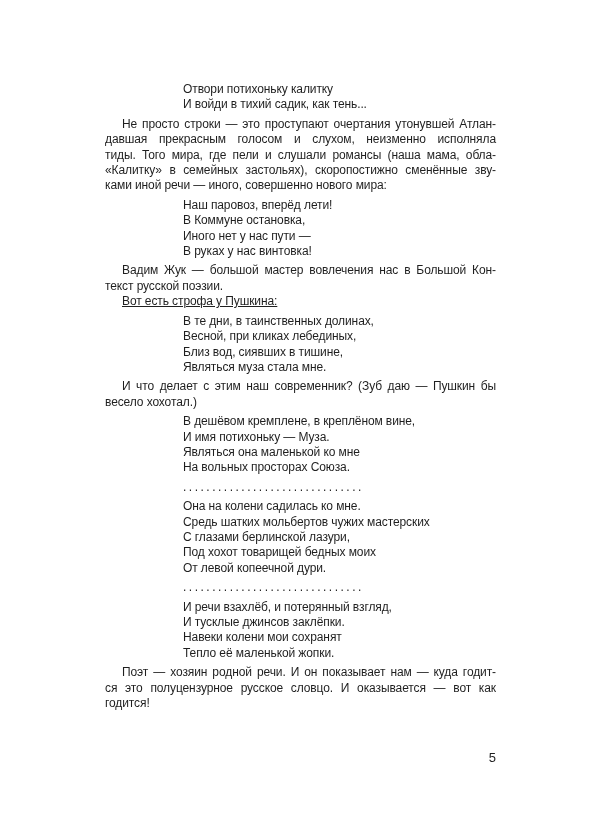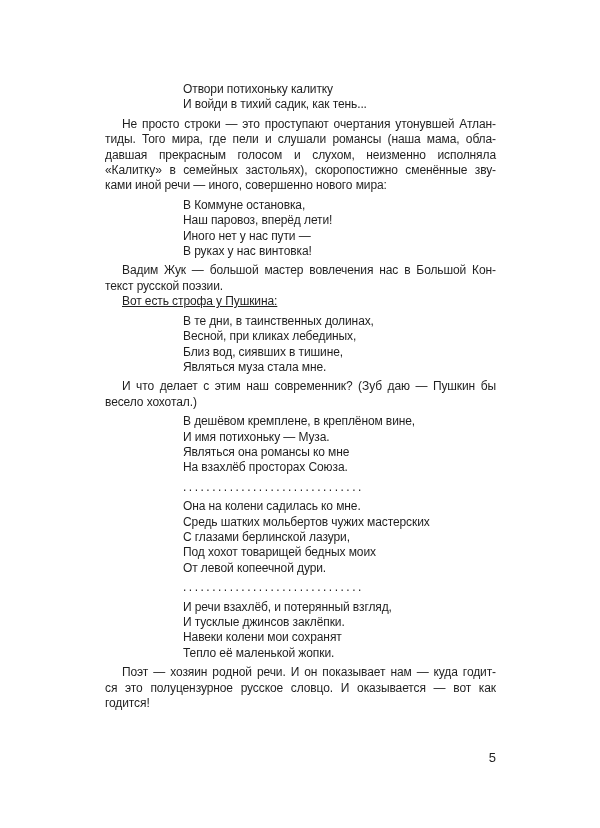--- a/index.html
+++ b/index.html
@@ -63,28 +63,28 @@
 <body>
 
 <div class="page">
   <div class="content" id="text-content">
       <div class="block verse">
         <div class="line">Отвори потихоньку калитку</div>
         <div class="line">И войди в тихий садик, как тень...</div>
       </div>
       <div class="block paragraph">
         <div class="line jline first">Не просто строки — это проступают очертания утонувшей Атлан-</div>
+        <div class="line jline">давшая прекрасным голосом и слухом, неизменно исполняла</div>
         <div class="line jline">тиды. Того мира, где пели и слушали романсы (наша мама, обла-</div>
-        <div class="line jline">давшая прекрасным голосом и слухом, неизменно исполняла</div>
         <div class="line jline">«Калитку» в семейных застольях), скоропостижно сменённые зву-</div>
         <div class="line lline">ками иной речи — иного, совершенно нового мира:</div>
       </div>
       <div class="block verse">
+        <div class="line">Наш паровоз, вперёд лети!</div>
         <div class="line">В Коммуне остановка,</div>
-        <div class="line">Наш паровоз, вперёд лети!</div>
         <div class="line">Иного нет у нас пути —</div>
         <div class="line">В руках у нас винтовка!</div>
       </div>
       <div class="block paragraph">
         <div class="line jline first">Вадим Жук — большой мастер вовлечения нас в Большой Кон-</div>
         <div class="line lline">текст русской поэзии.</div>
       </div>
       <div class="block paragraph">
         <div class="line lline first">Вот есть строфа у Пушкина:</div>
       </div>
@@ -94,22 +94,22 @@
         <div class="line">Близ вод, сиявших в тишине,</div>
         <div class="line">Являться муза стала мне.</div>
       </div>
       <div class="block paragraph">
         <div class="line jline first">И что делает с этим наш современник? (Зуб даю — Пушкин бы</div>
         <div class="line lline">весело хохотал.)</div>
       </div>
       <div class="block verse">
         <div class="line">В дешёвом кремплене, в креплёном вине,</div>
         <div class="line">И имя потихоньку — Муза.</div>
-        <div class="line">Являться она романсы ко мне</div>
-        <div class="line">На взахлёб просторах Союза.</div>
+        <div class="line">Являться она маленькой ко мне</div>
+        <div class="line">На вольных просторах Союза.</div>
       </div>
       <div class="block separator">
         <div class="line">...............................</div>
       </div>
       <div class="block verse">
         <div class="line">Она на колени садилась ко мне.</div>
         <div class="line">Средь шатких мольбертов чужих мастерских</div>
         <div class="line">С глазами берлинской лазури,</div>
         <div class="line">Под хохот товарищей бедных моих</div>
         <div class="line">От левой копеечной дури.</div>

